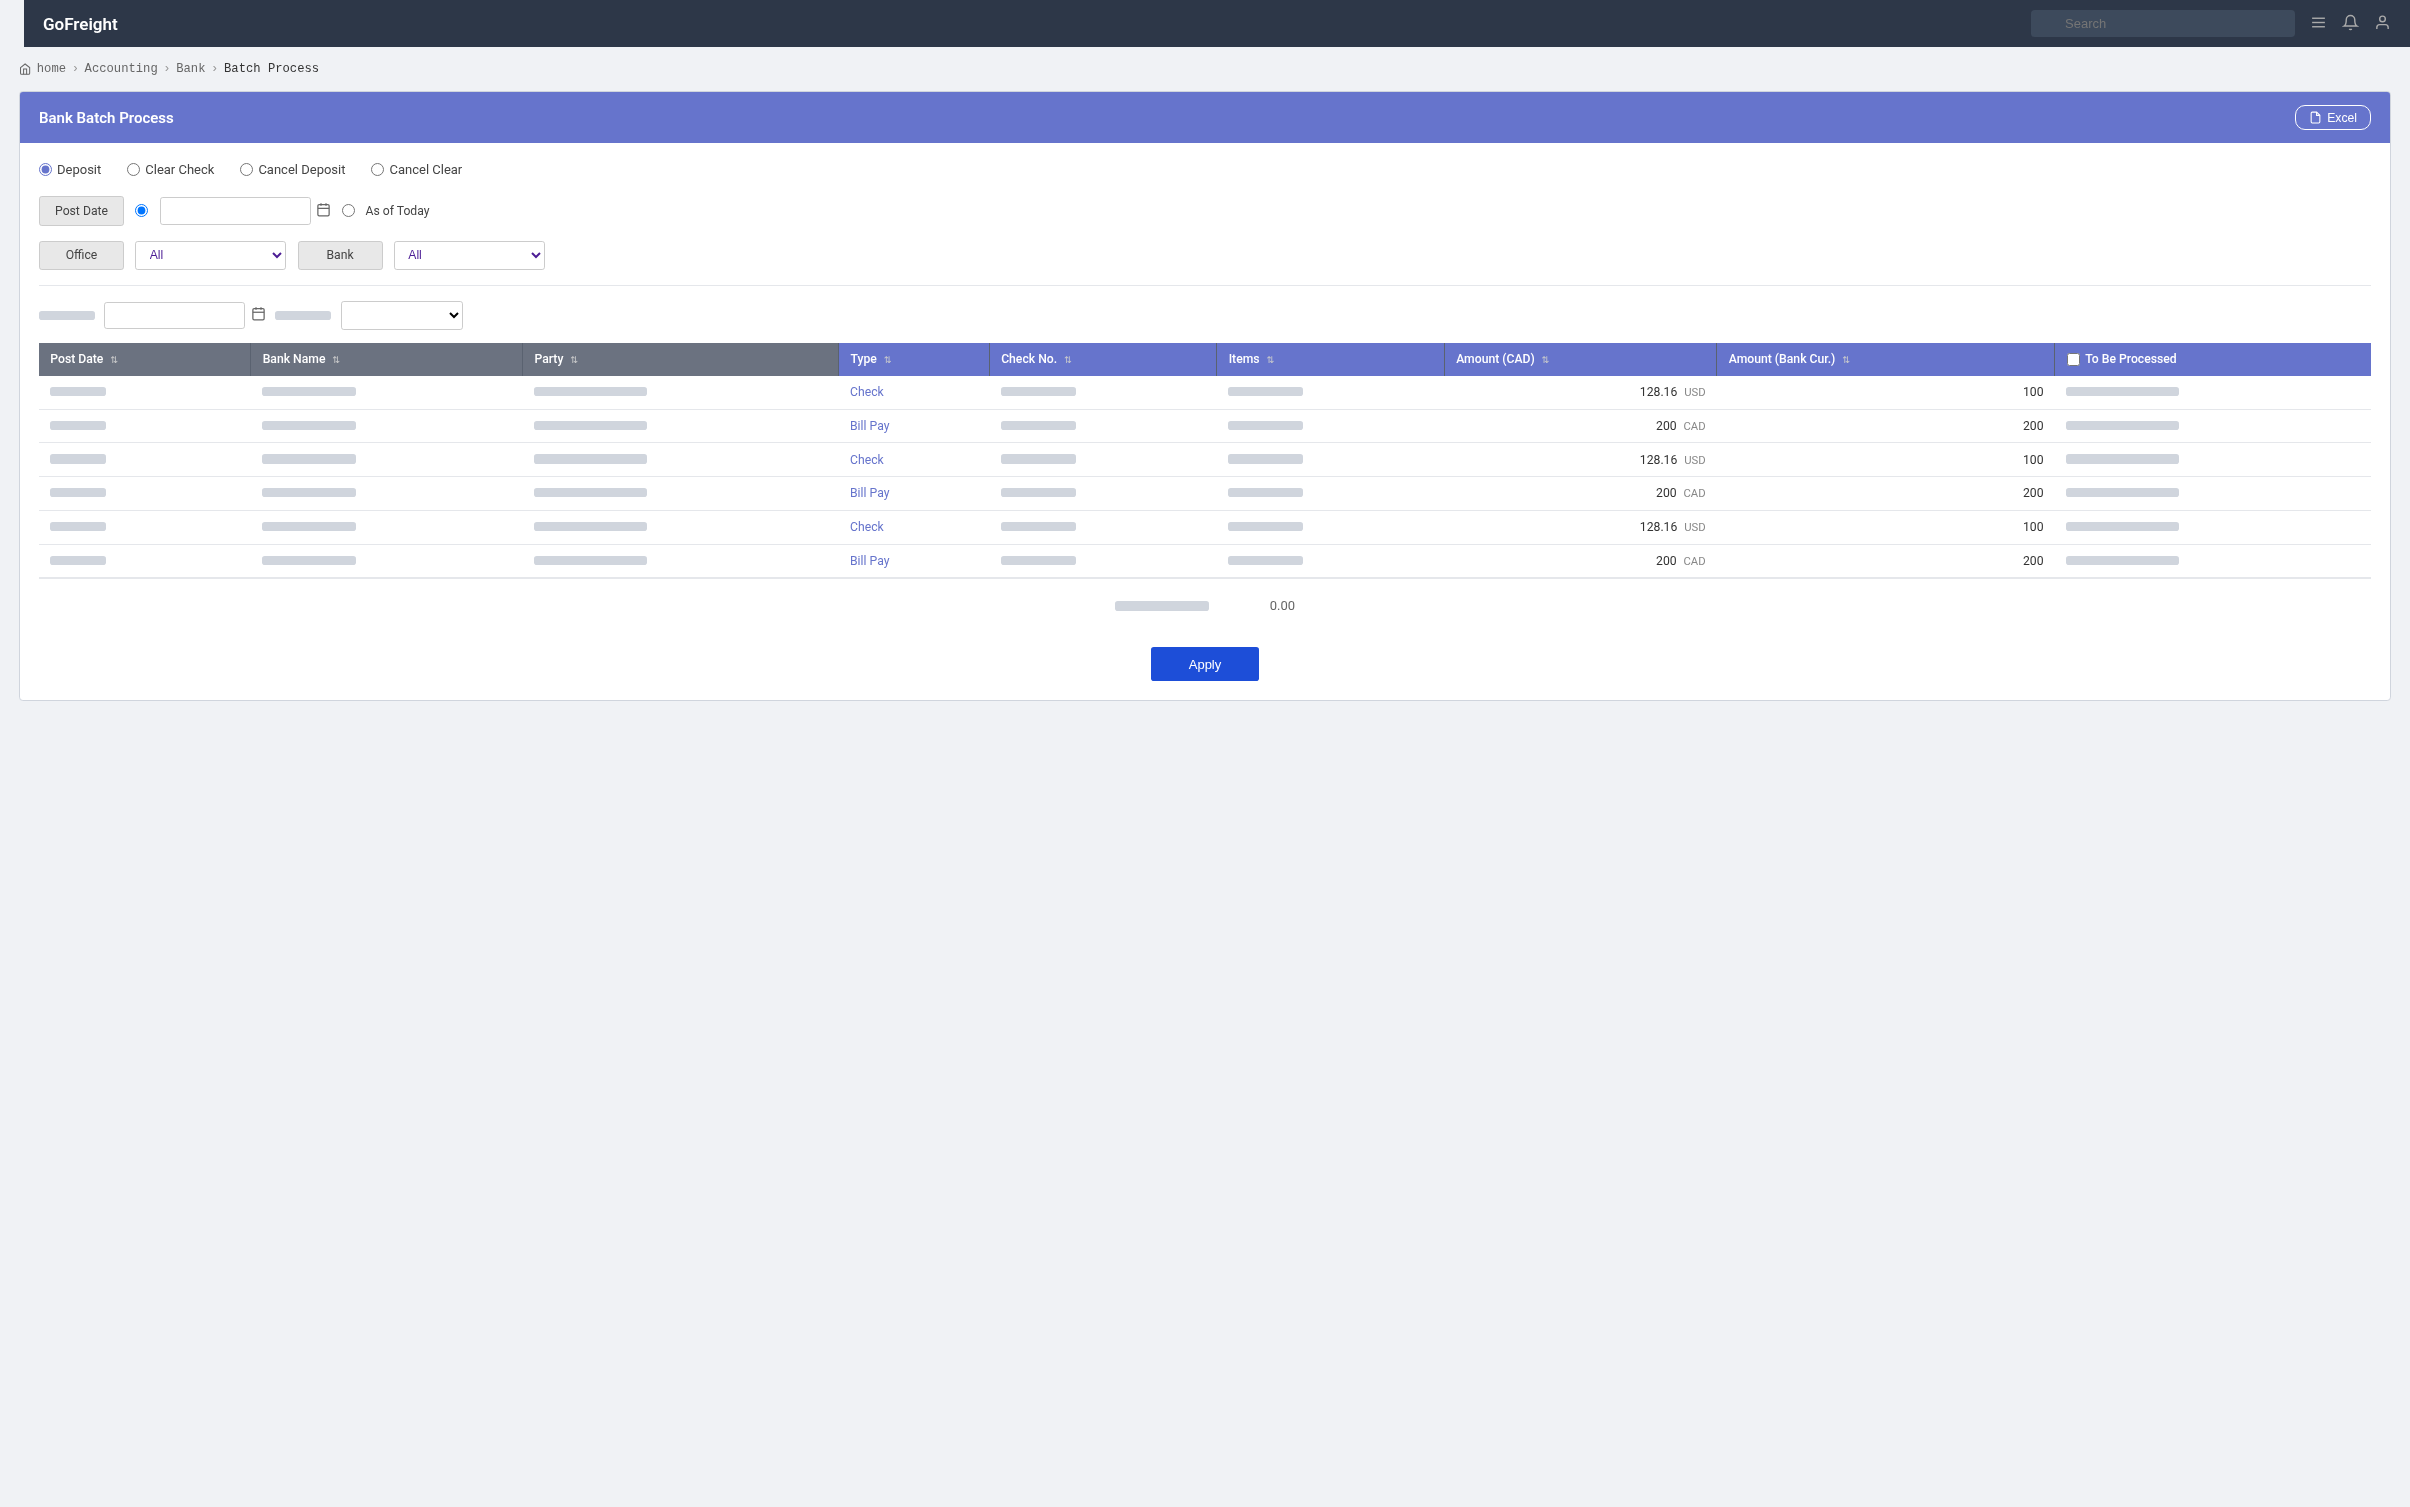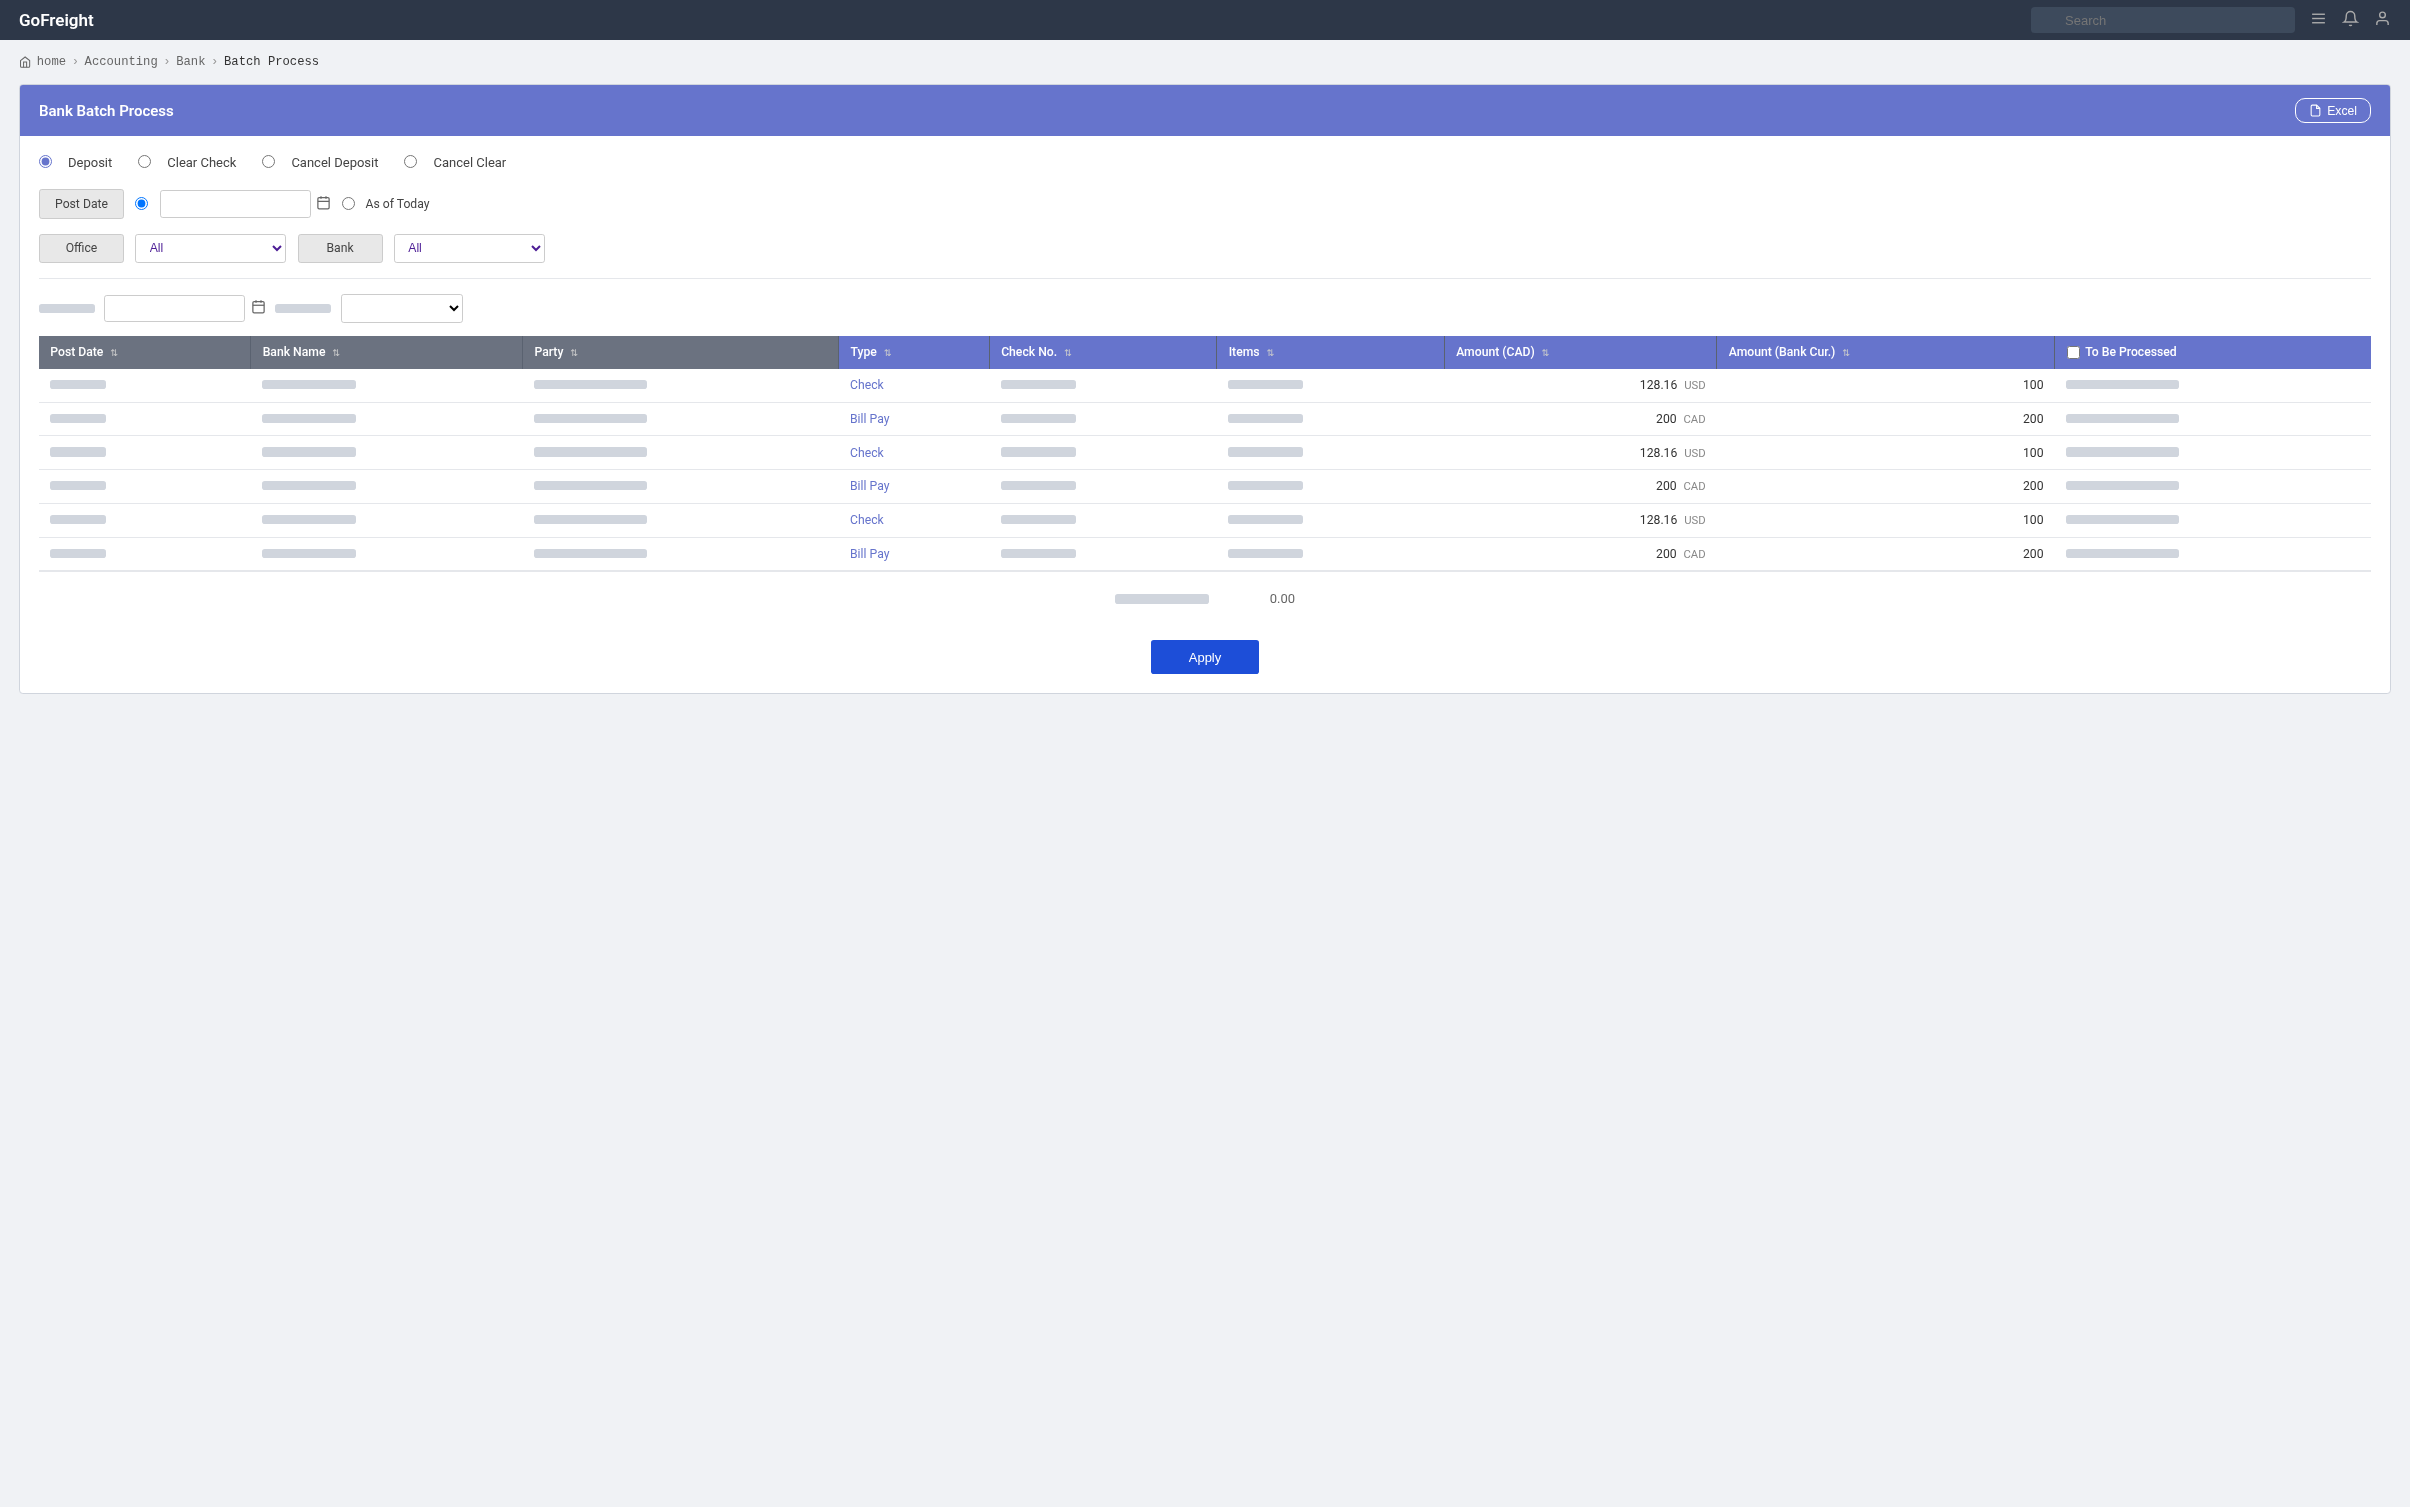--- a/index.html
+++ b/index.html
@@ -1,25 +1,26 @@
 <!DOCTYPE html>
 <html style="font-size:15px"><head>
   <meta charset="utf-8">
   <style>
     * { box-sizing: border-box; margin: 0; padding: 0; }
     body { font-family: -apple-system, BlinkMacSystemFont, 'Segoe UI', Roboto, sans-serif; background: #f0f2f5; font-size: 13px; color: #333; }
 
     
     .topnav {
       background: #2d3748;
-      height: 40px;
+      height: 47px;
       display: flex;
       align-items: center;
       padding: 0 19px;
       gap: 15px;
+      margin-left: 24px;
     }
     .topnav-logo {
       color: white;
       font-size: 17px;
       font-weight: 600;
       flex: 0 0 auto;
     }
     .topnav-search-wrap {
       flex: 1;
       display: flex;
@@ -105,22 +106,22 @@
 
     
     .radio-group {
       display: flex;
       align-items: center;
       gap: 26px;
       margin-bottom: 19px;
     }
     .radio-item {
       display: flex;
-      align-items: flex-start;
-      gap: 16px;
+      align-items: center;
+      gap: 5px;
       cursor: pointer;
       font-size: 13px;
       color: #444;
     }
     .radio-item input[type="radio"] { cursor: pointer; accent-color: #6674cc; }
 
     
     .form-row {
       display: flex;
       align-items: center;

